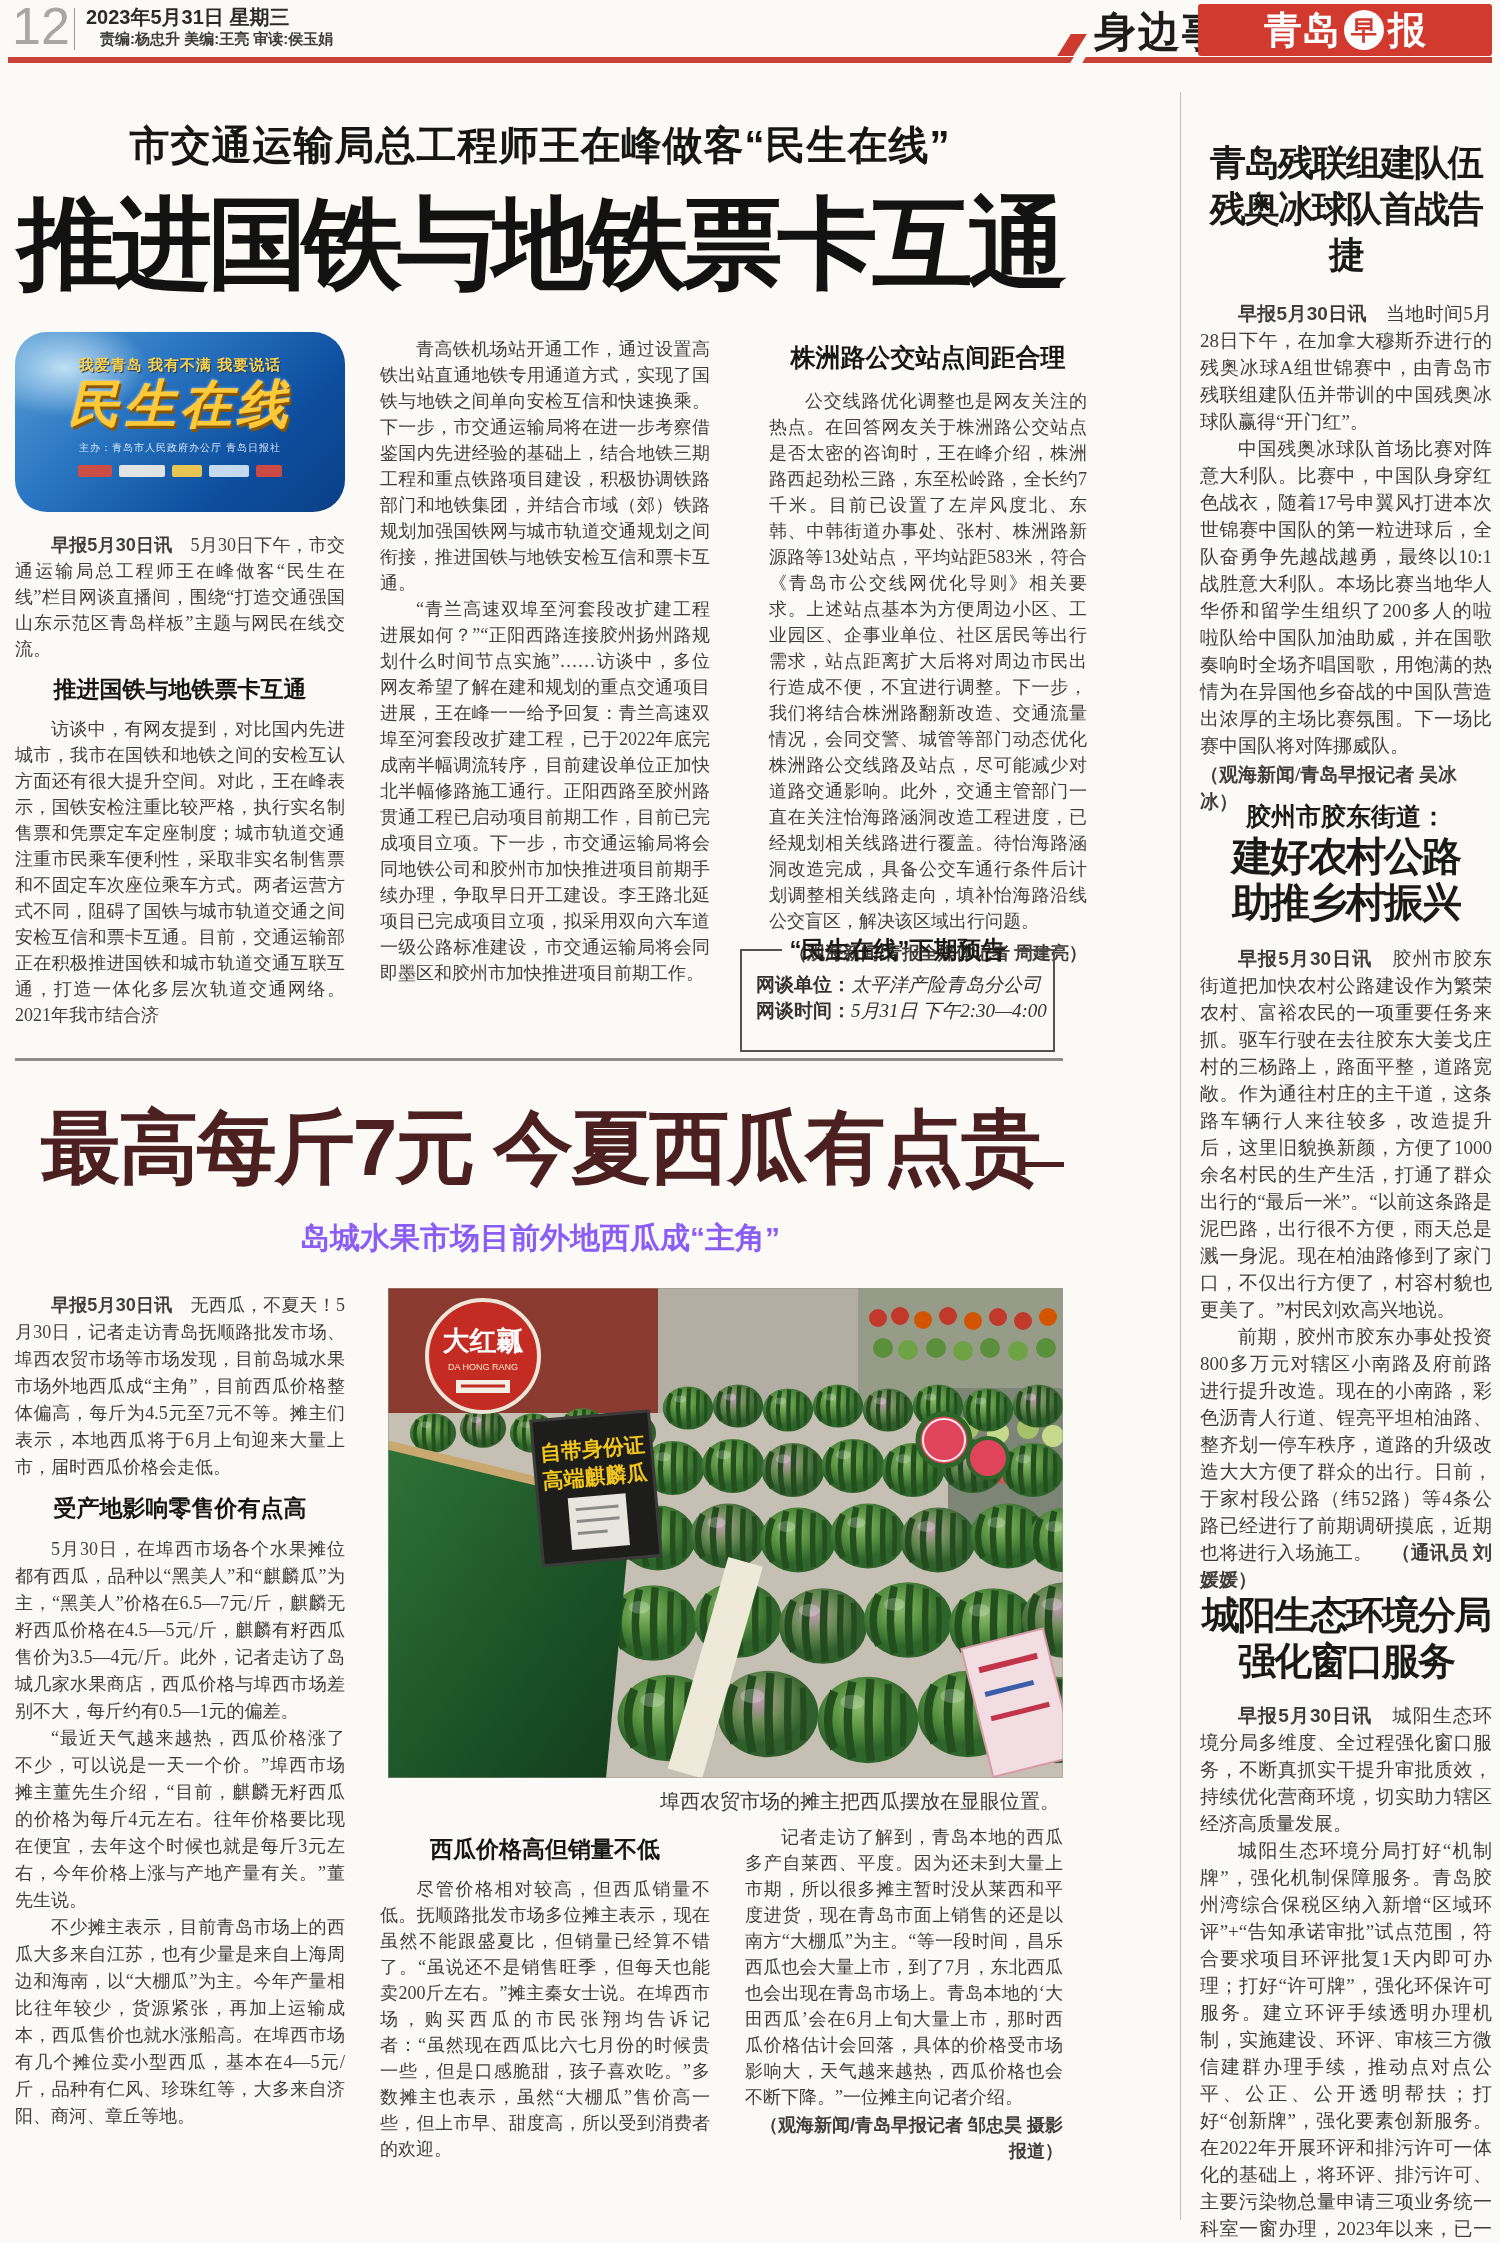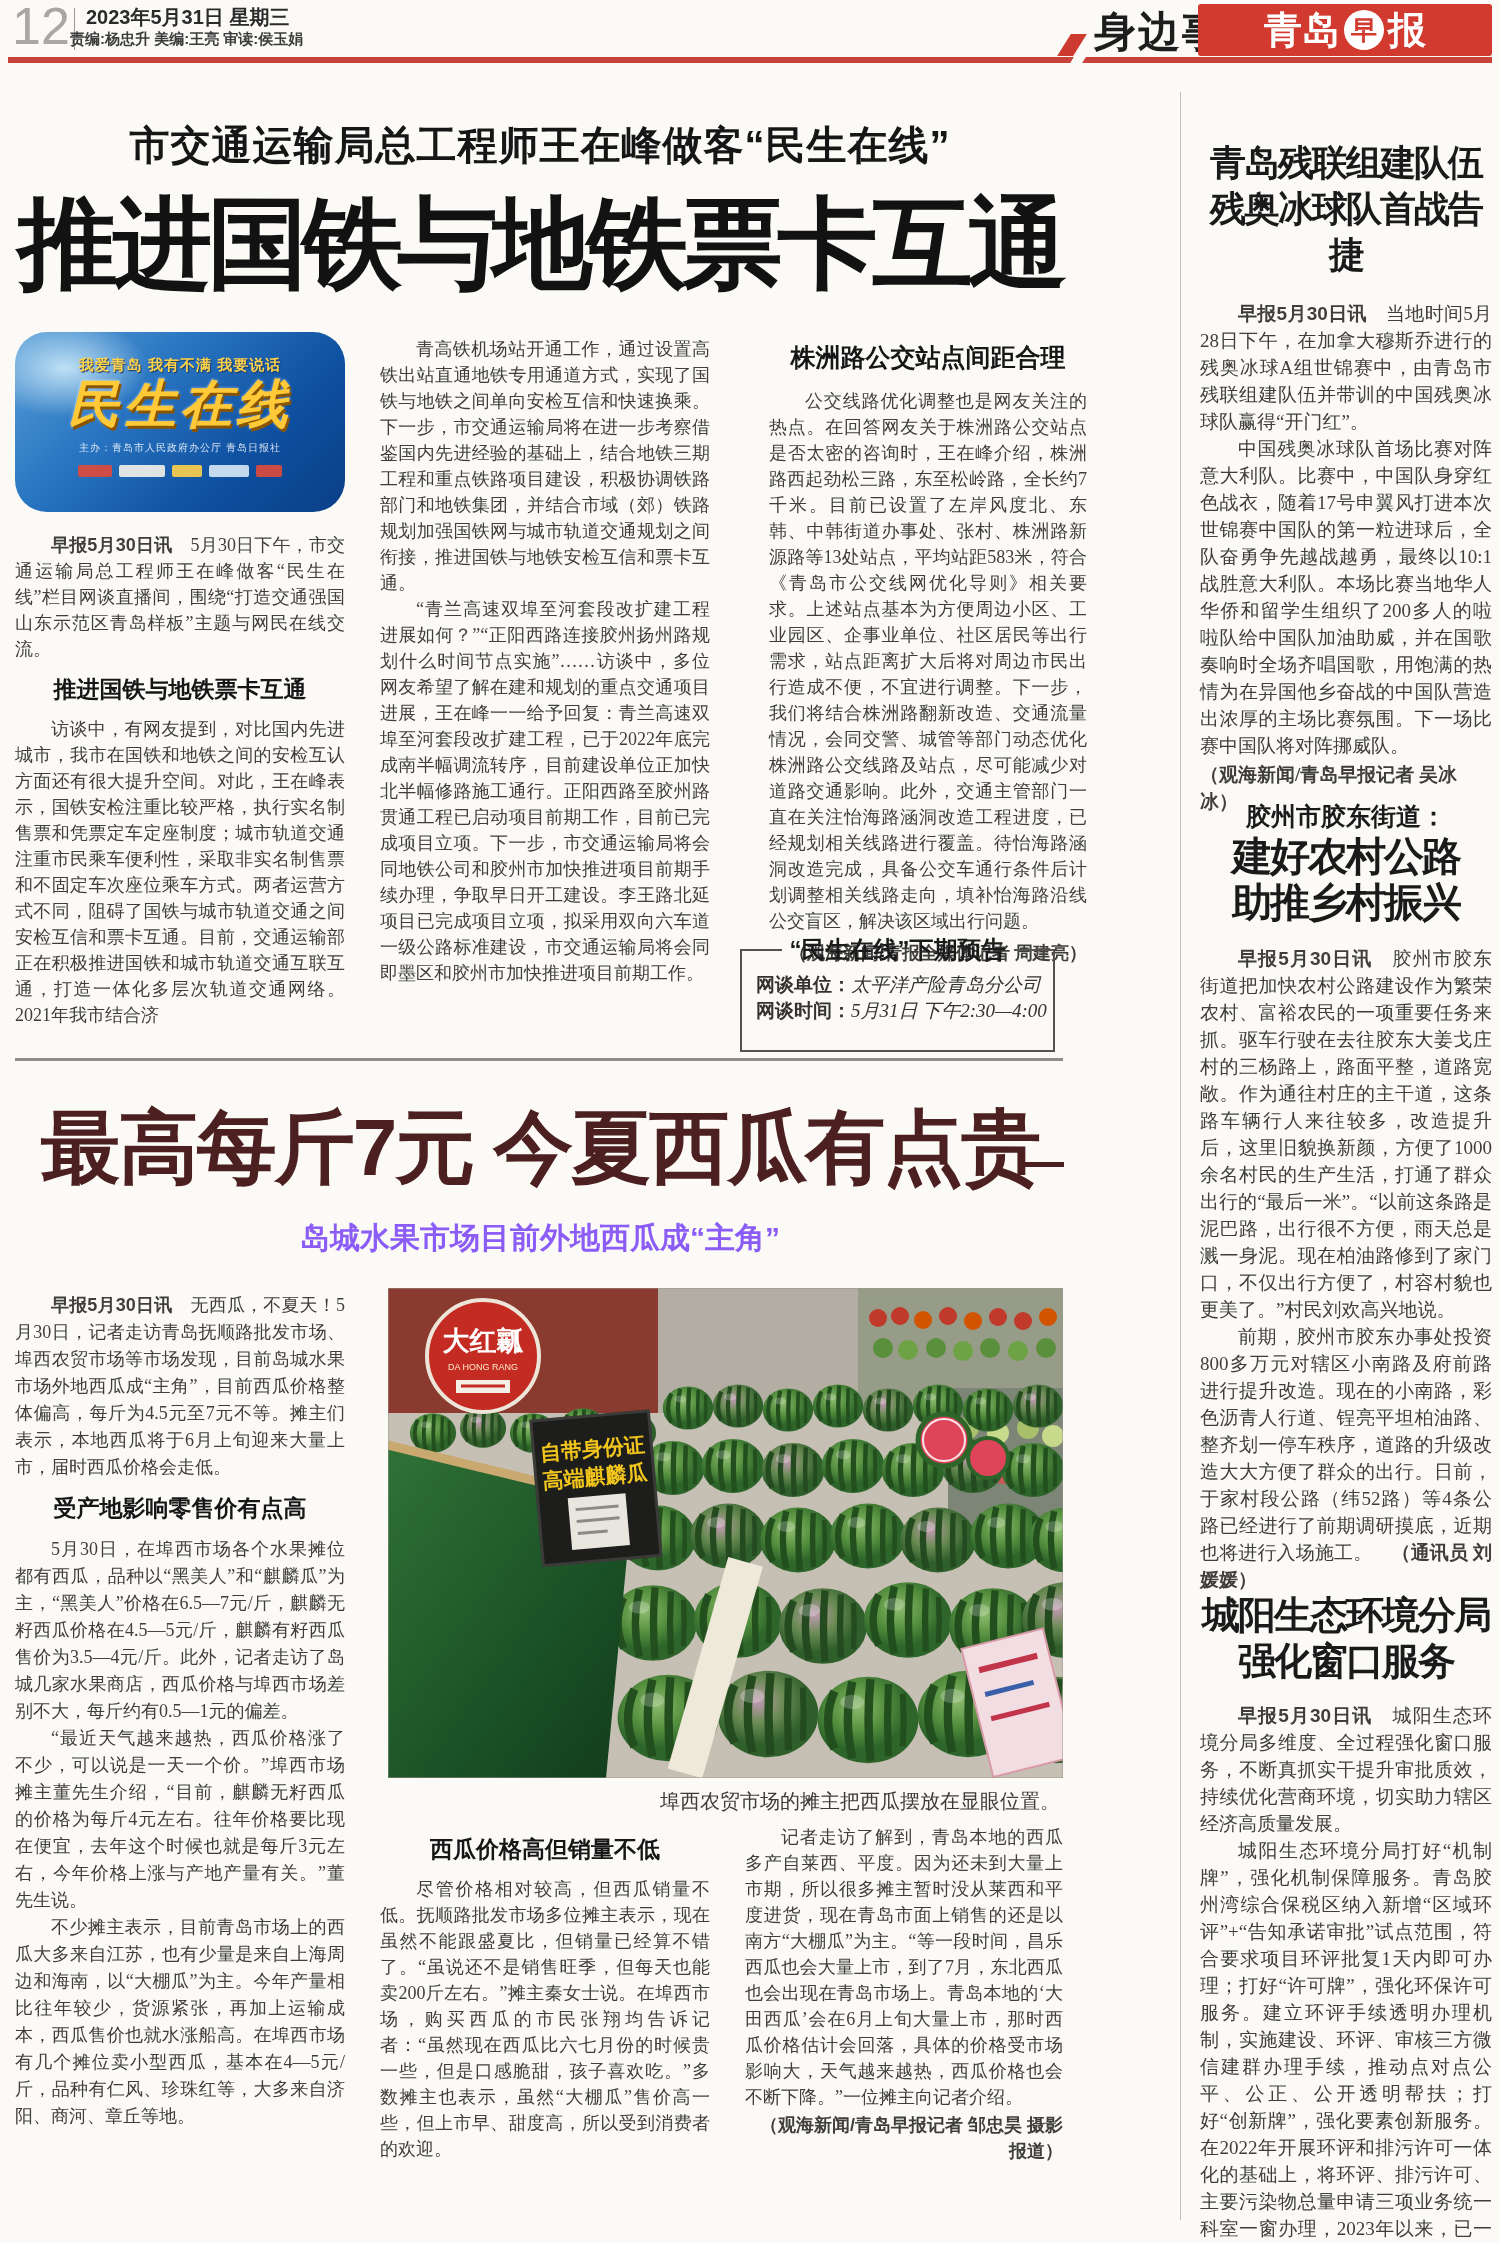--- a/index.html
+++ b/index.html
@@ -8,21 +8,21 @@
   .abs{position:absolute;}
   .sans{font-family:"Liberation Sans","DejaVu Sans",sans-serif;}
   p{margin:0;text-indent:2em;text-align:justify;}
   .lead{font-weight:bold;font-family:"Liberation Sans","DejaVu Sans",sans-serif;}
   .byline{font-weight:bold;font-family:"Liberation Sans","DejaVu Sans",sans-serif;}
 
   
   .pagenum{left:12px;top:-4px;font-size:52px;color:#a9a7a3;font-family:"Liberation Sans",sans-serif;}
   .hsep{left:74px;top:8px;width:1px;height:42px;background:#9a9893;}
   .hdate{left:86px;top:4px;font-size:20px;font-weight:bold;color:#2a2a2a;}
-  .hcred{left:70px;top:30px;font-size:15px;color:#3c3c3c;font-weight:bold;}
+  .hcred{left:100px;top:30px;font-size:15px;color:#3c3c3c;font-weight:bold;}
   .redslash{left:1064px;top:34px;width:16px;height:22px;background:#cd3a30;transform:skewX(-32deg);}
   .sectionname{left:1094px;top:4px;font-size:42px;font-weight:900;color:#1d1d1d;letter-spacing:2px;}
   .masthead{left:1198px;top:4px;width:294px;height:52px;background:#d23a2f;border-radius:3px;
             display:flex;align-items:center;justify-content:center;gap:4px;}
   .masthead .mtxt{color:#fff;font-size:38px;font-weight:900;font-family:"Liberation Sans",sans-serif;}
   .mcircle{width:40px;height:40px;border-radius:50%;background:#fff;color:#d23a2f;display:flex;
            align-items:center;justify-content:center;font-size:26px;font-weight:900;font-family:"Liberation Sans",sans-serif;}
   .redrule{left:8px;top:57px;width:1484px;height:6px;background:#c8423a;}
   .rulegap{left:1072px;top:55px;width:12px;height:10px;background:#fbfaf7;transform:skewX(-32deg);}
 

